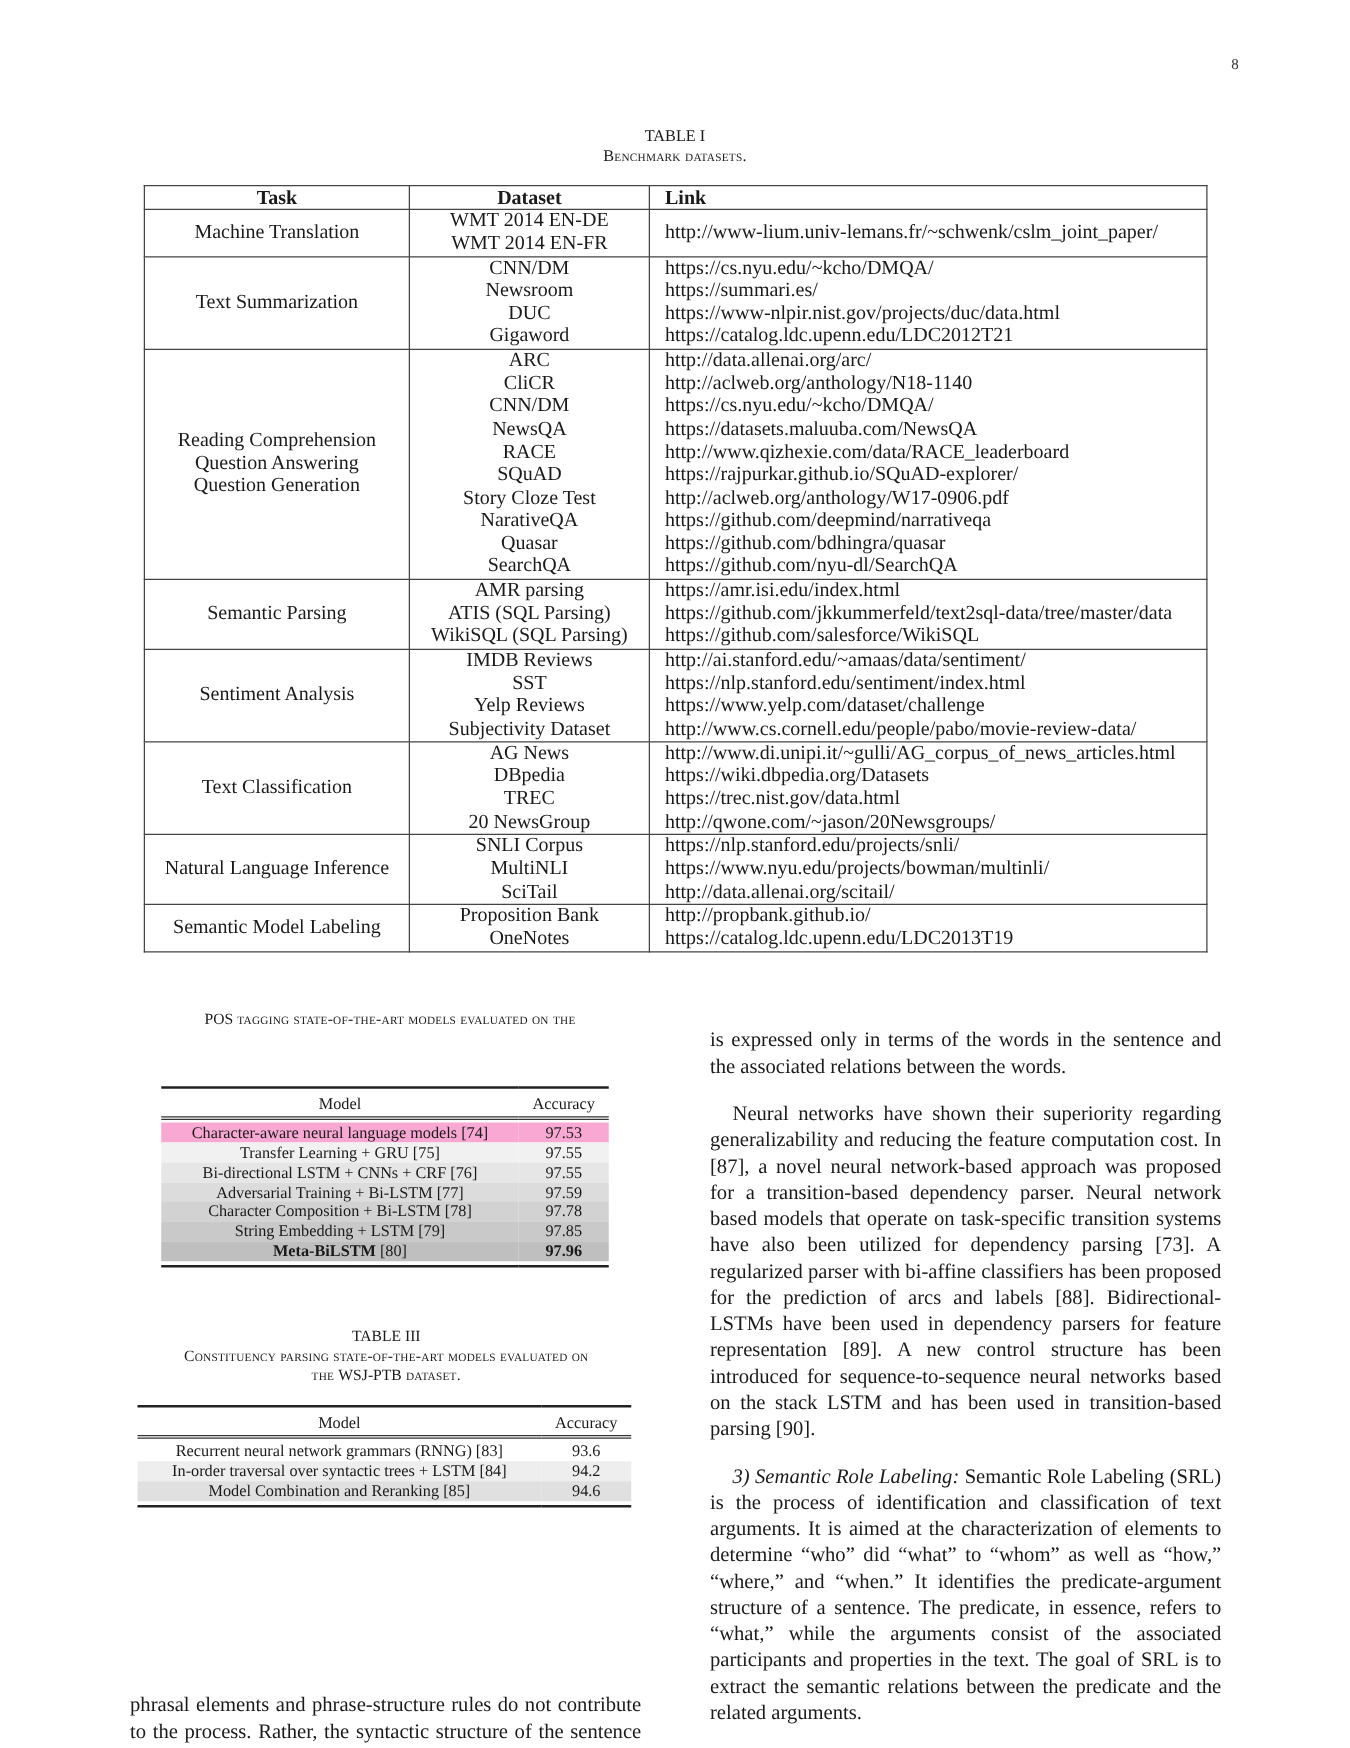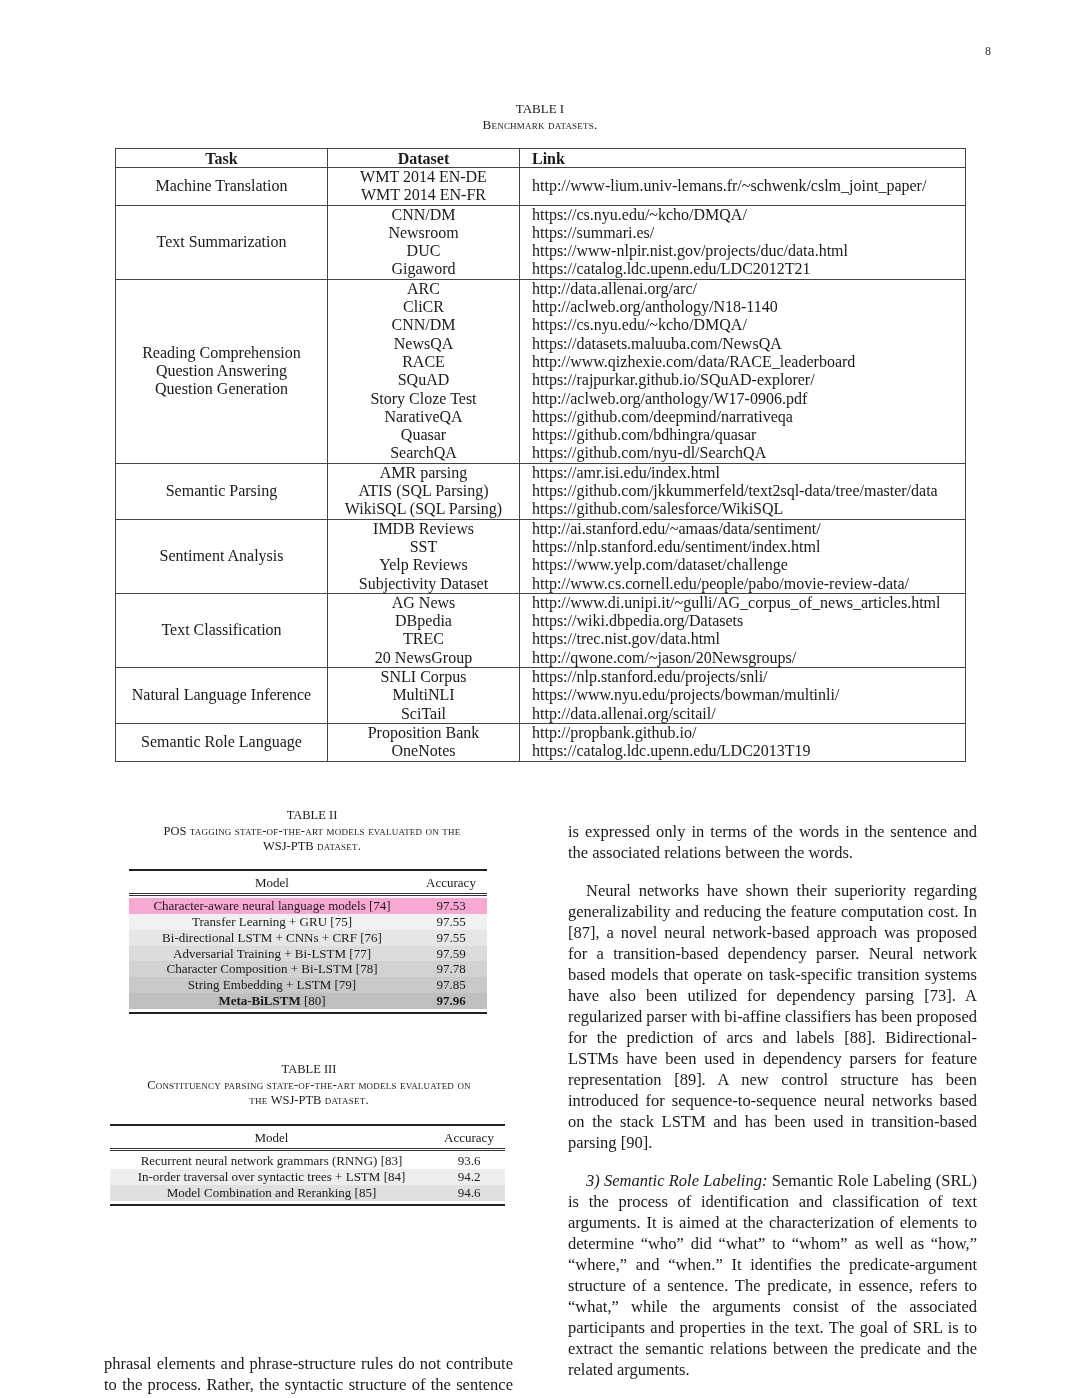--- a/index.html
+++ b/index.html
@@ -180,38 +180,36 @@
           <span class="line">SciTail</span>
         </td>
         <td class="c-link">
           <span class="line">https://nlp.stanford.edu/projects/snli/</span>
           <span class="line">https://www.nyu.edu/projects/bowman/multinli/</span>
           <span class="line">http://data.allenai.org/scitail/</span>
         </td>
       </tr>
       <tr>
         <td class="c-task">
-          <span class="line">Semantic Role Language</span>
+          <span class="line">Semantic Model Labeling</span>
         </td>
         <td class="c-ds">
           <span class="line">Proposition Bank</span>
           <span class="line">OneNotes</span>
         </td>
         <td class="c-link">
           <span class="line">http://propbank.github.io/</span>
           <span class="line">https://catalog.ldc.upenn.edu/LDC2013T19</span>
         </td>
       </tr>
     </tbody>
 </table>
 
 <div class="bt-caption" style="left:112px; top:808px; width:400px;">
-  <div>TABLE II</div>
   <div><span>POS</span><span class="smallcaps"> tagging state-of-the-art models evaluated on the</span></div>
-  <div><span>WSJ-PTB</span><span class="smallcaps"> dataset.</span></div>
 </div>
 <div class="bt-wrap" style="left:129px; top:869px; width:358px;">
   <table class="bt">
     <thead>
       <tr class="toprule">
         <th class="m">Model</th>
         <th class="a">Accuracy</th>
       </tr>
     </thead>
     <tbody id="t2-body">

